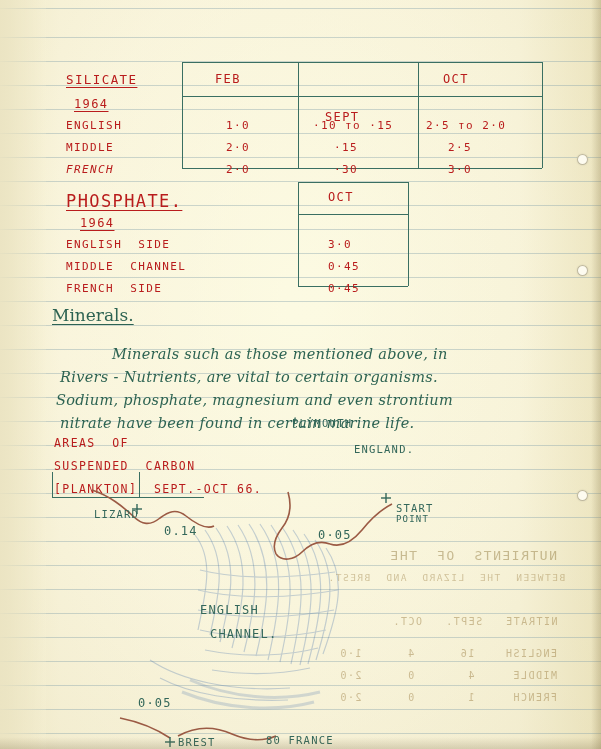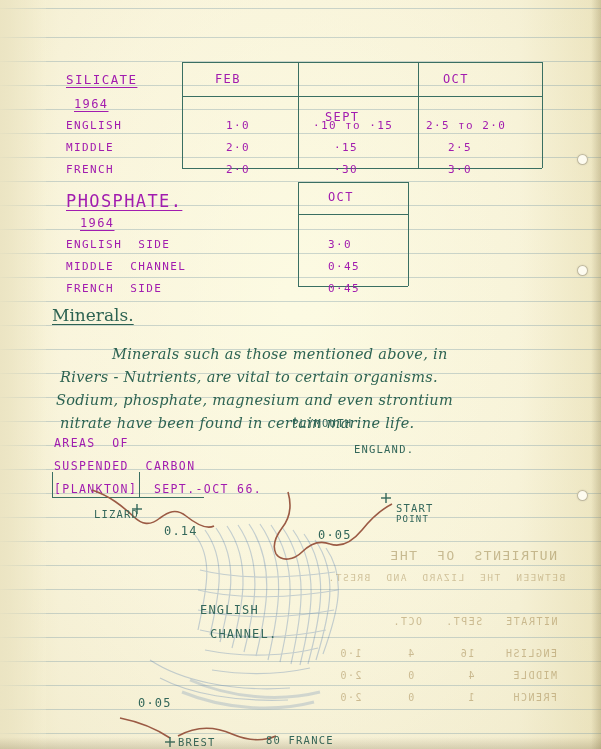--- a/index.html
+++ b/index.html
@@ -57,21 +57,21 @@
   
   .ink {
     position: absolute;
     color: #2f6b5b;
     white-space: pre;
   }
   .print {
     font-family: "DejaVu Sans Mono", monospace;
     letter-spacing: 1.4px;
     font-size: 11px;
-    color: #a21caf;
+    color: #b91c1c;
   }
   .print.underline { text-decoration: underline; text-underline-offset: 3px; }
   .cursive {
     font-family: "DejaVu Serif", serif;
     font-style: italic;
     font-size: 14.5px;
     color: #2d6352;
     letter-spacing: 0.3px;
   }
   .heading-cursive {
@@ -147,21 +147,21 @@
     <div class="ink print" style="left:66px; top:119px;">ENGLISH</div>
     <div class="ink print" style="left:226px; top:119px;">1·0</div>
     <div class="ink print" style="left:313px; top:119px;">·10 то ·15</div>
     <div class="ink print" style="left:426px; top:119px;">2·5 то 2·0</div>
 
     <div class="ink print" style="left:66px; top:141px;">MIDDLE</div>
     <div class="ink print" style="left:226px; top:141px;">2·0</div>
     <div class="ink print" style="left:334px; top:141px;">·15</div>
     <div class="ink print" style="left:448px; top:141px;">2·5</div>
 
-    <div class="ink print" style="left:66px; top:163px;">FRENCH</div>
+    <div class="ink print" style="left:66px; top:163px;font-style:italic;">FRENCH</div>
     <div class="ink print" style="left:226px; top:163px;">2·0</div>
     <div class="ink print" style="left:334px; top:163px;">·30</div>
     <div class="ink print" style="left:448px; top:163px;">3·0</div>
   </div>
 
   <div>
     <div class="gridline h" style="left:298px; top:182px; width:110px;"></div>
     <div class="gridline h" style="left:298px; top:214px; width:110px;"></div>
     <div class="gridline h" style="left:298px; top:286px; width:110px;"></div>
     <div class="gridline v" style="left:298px; top:182px; height:104px;"></div>

